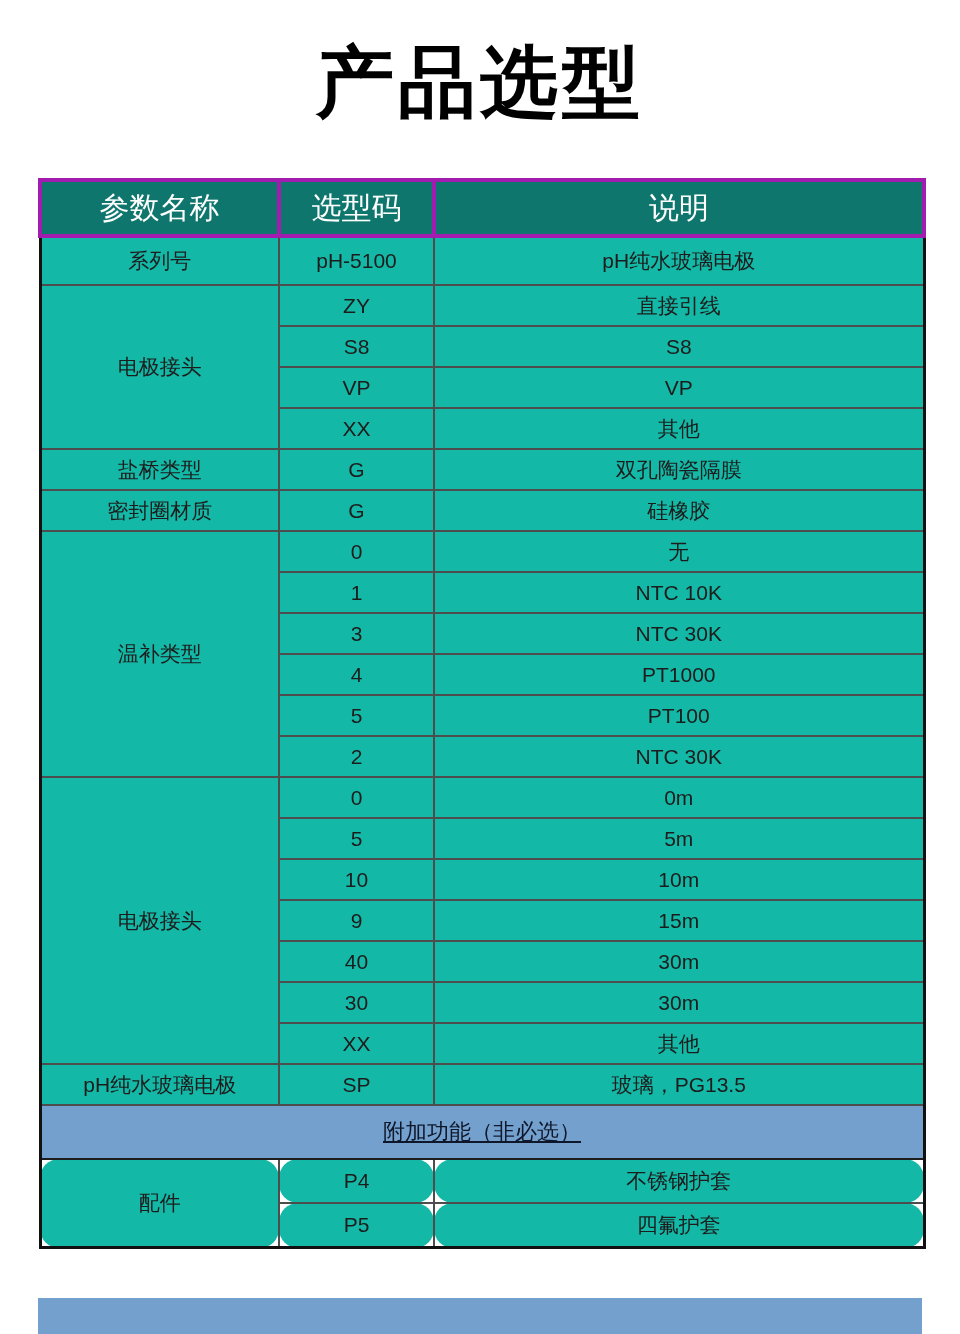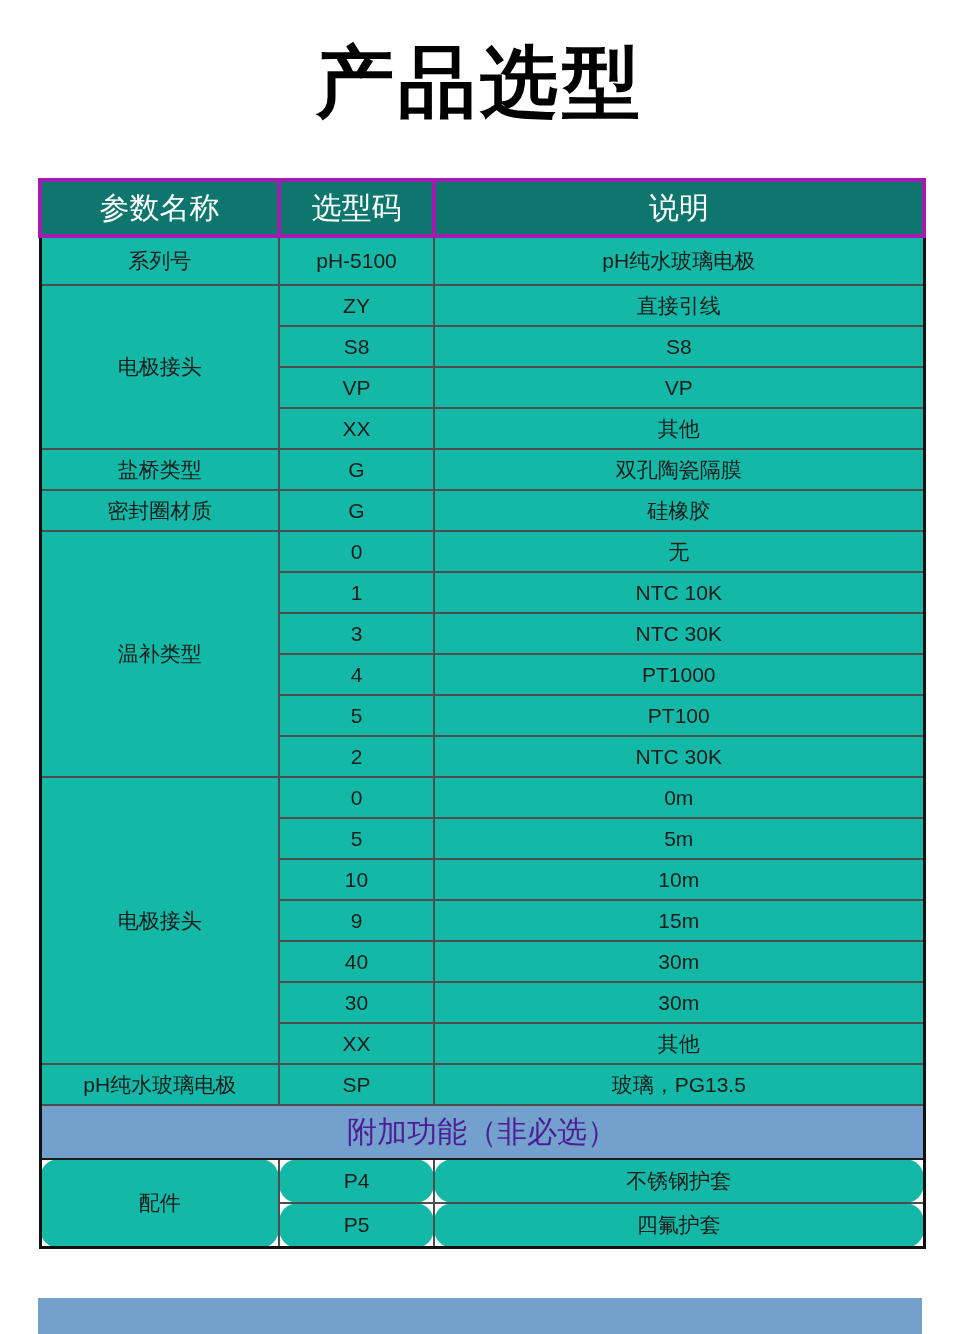--- a/index.html
+++ b/index.html
@@ -21,22 +21,23 @@
     background:#0f766e; color:#ffffff; font-weight:400;
     font-size:30px; height:52px; border:4px solid #a21caf; padding:0;
   }
   table.sel td {
     font-size:21px; color:#1c1c1c; text-align:center; vertical-align:middle;
     border:2px solid #4d4d4d; height:39px; padding:0; background:#14b8a6;
   }
   table.sel tr.first-row td { height:46px; }
   table.sel tr.acc-row td { height:42px;border-radius:19px; }
   table.sel td.band {
-    background:#74A0CE; color:#4c1d95; font-size:30px; height:52px;
+    background:#74A0CE; color:#0f172a; font-size:22px; height:52px;
     border:2px solid #1c1c1c;
+    text-decoration:underline;
   }
   .bottom-bar {
     position:absolute; left:38px; top:1298px; width:884px; height:36px;
     background:#74A0CE;
   }
 </style>
 </head>
 <body>
 
 <h1 class="page-title">产品选型</h1>

